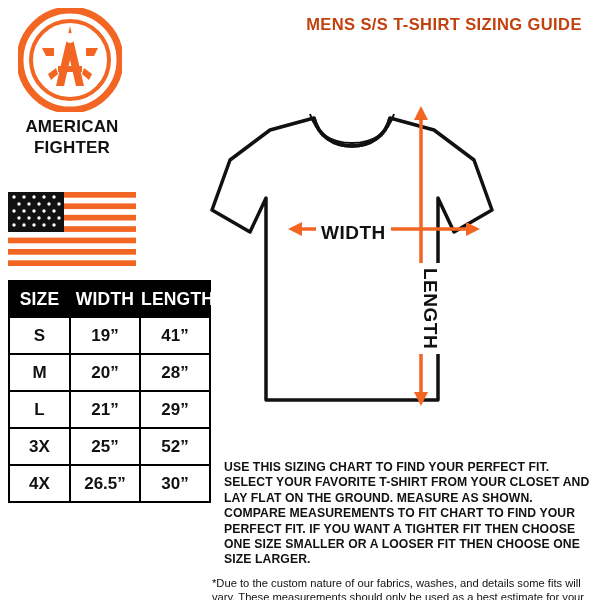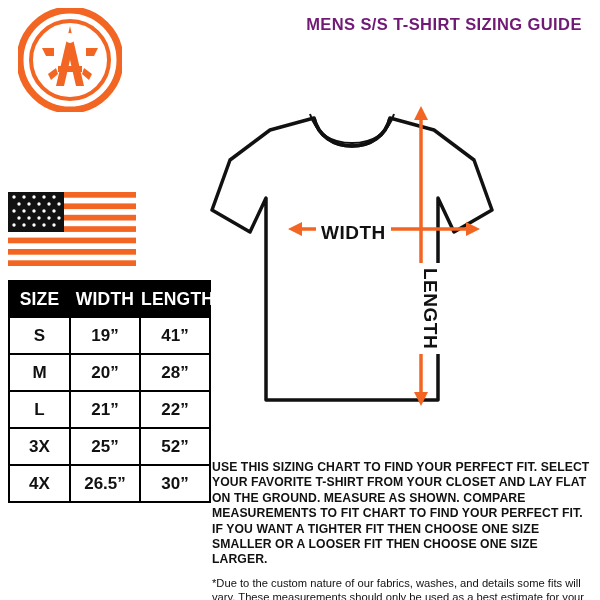--- a/index.html
+++ b/index.html
@@ -21,21 +21,21 @@
     background: #ffffff;
   }
 
   
   .header-title {
     position: absolute;
     left: 296px;
     top: 14px;
     width: 296px;
     text-align: center;
-    color: #701a75;
+    color: #c2410c;
     font-weight: bold;
     font-size: 16.5px;
     letter-spacing: 0.4px;
     line-height: 20px;
   }
 
   
   .logo-wrap {
     position: absolute;
     left: 8px;
@@ -139,21 +139,21 @@
     left: 212px;
     top: 460px;
     width: 382px;
   }
   .copy-main {
     color: #111;
     font-weight: bold;
     font-size: 12.2px;
     line-height: 15.4px;
     letter-spacing: 0.1px;
-    margin: 0 0 8px 0;
+    margin: 0 0 8px 12px;
   }
   .copy-note {
     color: #111;
     font-size: 11.2px;
     line-height: 14.2px;
     margin: 0;
   }
 </style>
 </head>
 <body>
@@ -168,20 +168,24 @@
       <circle cx="52" cy="52" r="39" fill="none" stroke="#F26522" stroke-width="4"></circle>
 
       <path d="M52 18 L38 78 L46 78 L52 52 L58 78 L66 78 Z" fill="#F26522"></path>
       <rect x="40" y="58" width="24" height="6" fill="#F26522"></rect>
       <path d="M24 40 L36 40 L36 48 L28 48 Z" fill="#F26522"></path>
       <path d="M80 40 L68 40 L68 48 L76 48 Z" fill="#F26522"></path>
       <path d="M30 66 L38 60 L40 66 L33 72 Z" fill="#F26522"></path>
       <path d="M74 66 L66 60 L64 66 L71 72 Z" fill="#F26522"></path>
       <circle cx="52" cy="30" r="5" fill="#ffffff"></circle>
     </svg>
+    <div class="logo-text">
+      <div>AMERICAN</div>
+      <div>FIGHTER</div>
+    </div>
   </div>
 
   <svg class="flag" viewBox="0 0 128 74">
     <rect x="0" y="0" width="128" height="74" fill="#ffffff"></rect>
     <g fill="#F26522">
       <rect x="0" y="0" width="128" height="5.7"></rect>
       <rect x="0" y="11.4" width="128" height="5.7"></rect>
       <rect x="0" y="22.8" width="128" height="5.7"></rect>
       <rect x="0" y="34.2" width="128" height="5.7"></rect>
       <rect x="0" y="45.6" width="128" height="5.7"></rect>
@@ -238,21 +242,21 @@
         <td>41”</td>
       </tr>
       <tr>
         <td>M</td>
         <td>20”</td>
         <td>28”</td>
       </tr>
       <tr>
         <td>L</td>
         <td>21”</td>
-        <td>22”</td>
+        <td>29”</td>
       </tr>
       <tr>
         <td>3X</td>
         <td>25”</td>
         <td>52”</td>
       </tr>
       <tr>
         <td>4X</td>
         <td>26.5”</td>
         <td>30”</td>

